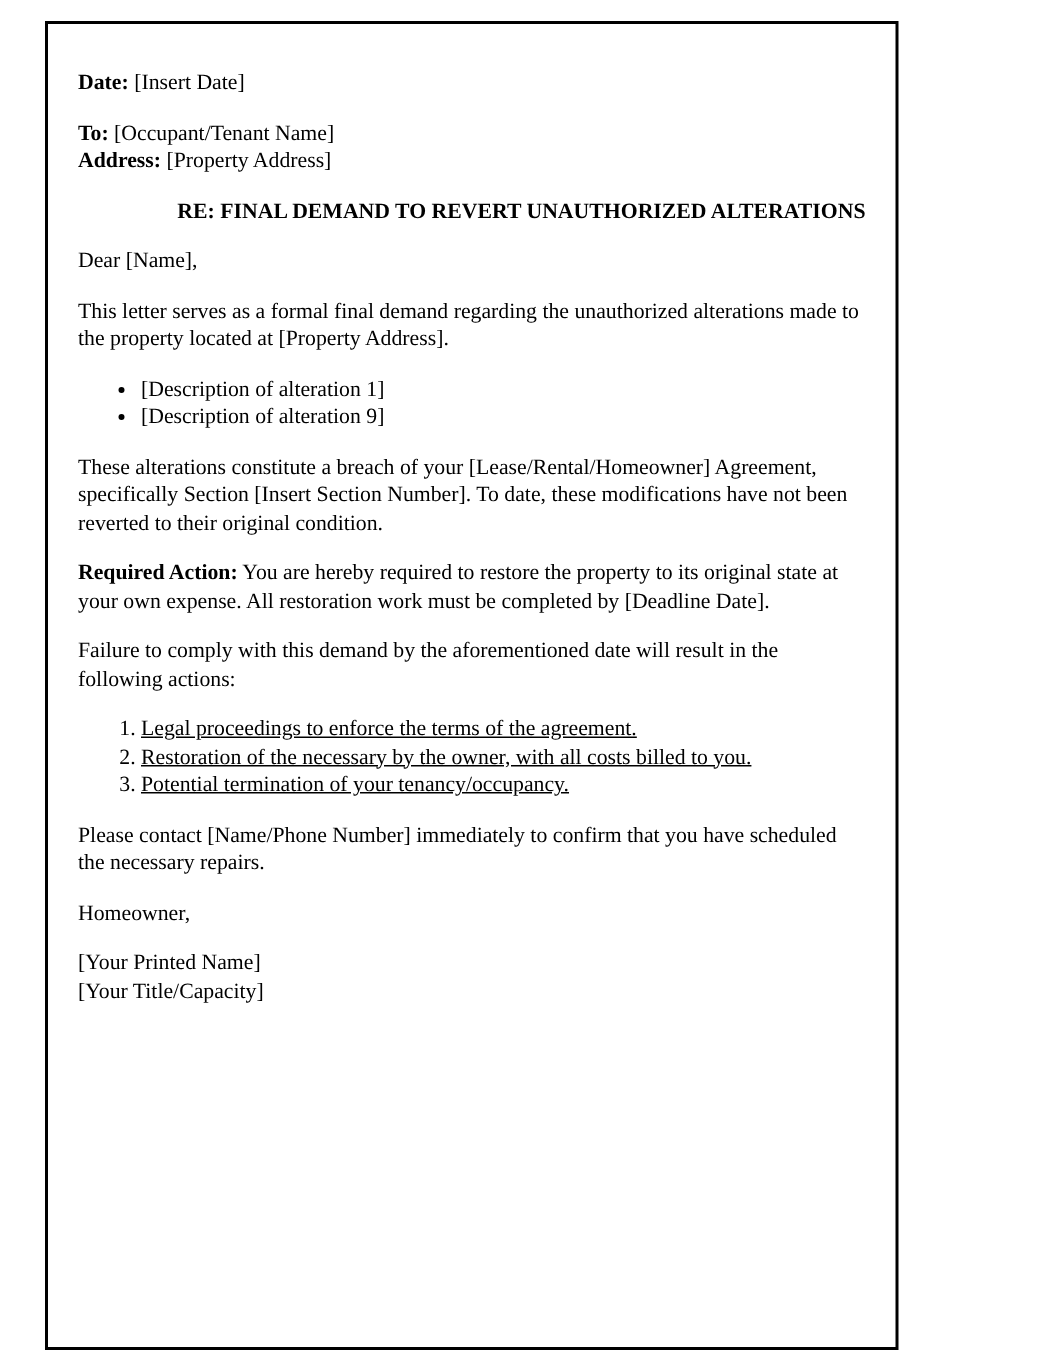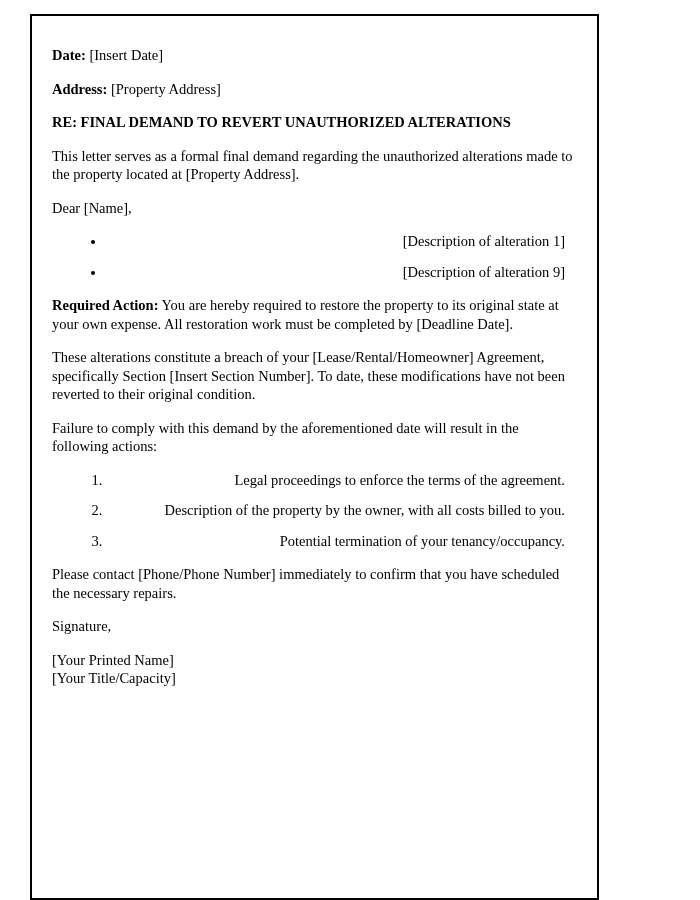--- a/index.html
+++ b/index.html
@@ -17,77 +17,81 @@
     width: 569px;
     height: 886px;
     border: 2px solid #000000;
     background: #ffffff;
     padding: 30px 20px 20px 20px;
     font-size: 14.5px;
     line-height: 18.5px;
   }
   .block { margin-bottom: 15px; }
   .bold { font-weight: bold; }
-  .subject { font-weight: bold; }
+  .subject { font-weight: bold; text-align: right; }
   ul.bullet-list {
     margin: 0 0 15px 0;
     padding-left: 42px;
     list-style-type: disc;
   }
   ol.numbered-list {
     margin: 0 0 15px 0;
     padding-left: 42px;
     list-style-type: decimal;
+    text-decoration: underline;
   }
-  ul.bullet-list li, ol.numbered-list li { margin: 12px; text-align: right; }
+  ul.bullet-list li, ol.numbered-list li { margin: 0; }
   .sig-block p { margin: 0; }
 </style>
 </head>
 <body>
 
 <div class="page">
 
   <p class="block">
     <span class="bold">Date:</span><span> [Insert Date]</span>
   </p>
 
   <div class="block">
     <p>
+      <span class="bold">To:</span><span> [Occupant/Tenant Name]</span>
+    </p>
+    <p>
       <span class="bold">Address:</span><span> [Property Address]</span>
     </p>
   </div>
 
   <p class="block subject">RE: FINAL DEMAND TO REVERT UNAUTHORIZED ALTERATIONS</p>
 
+  <p class="block">Dear [Name],</p>
+
   <p class="block">This letter serves as a formal final demand regarding the unauthorized alterations made to the property located at [Property Address].</p>
-
-  <p class="block">Dear [Name],</p>
 
 
   <ul class="bullet-list">
     <li>[Description of alteration 1]</li>
     <li>[Description of alteration 9]</li>
   </ul>
 
+  <p class="block">These alterations constitute a breach of your [Lease/Rental/Homeowner] Agreement, specifically Section [Insert Section Number]. To date, these modifications have not been reverted to their original condition.</p>
+
   <p class="block">
     <span class="bold">Required Action:</span><span> You are hereby required to restore the property to its original state at your own expense. All restoration work must be completed by [Deadline Date].</span>
   </p>
-
-  <p class="block">These alterations constitute a breach of your [Lease/Rental/Homeowner] Agreement, specifically Section [Insert Section Number]. To date, these modifications have not been reverted to their original condition.</p>
 
   <p class="block">Failure to comply with this demand by the aforementioned date will result in the following actions:</p>
 
   <ol class="numbered-list">
     <li>Legal proceedings to enforce the terms of the agreement.</li>
-    <li>Description of the property by the owner, with all costs billed to you.</li>
+    <li>Restoration of the necessary by the owner, with all costs billed to you.</li>
     <li>Potential termination of your tenancy/occupancy.</li>
   </ol>
 
-  <p class="block">Please contact [Phone/Phone Number] immediately to confirm that you have scheduled the necessary repairs.</p>
+  <p class="block">Please contact [Name/Phone Number] immediately to confirm that you have scheduled the necessary repairs.</p>
 
-  <p class="block">Signature,</p>
+  <p class="block">Homeowner,</p>
 
   <div class="sig-block">
     <p>[Your Printed Name]</p>
     <p>[Your Title/Capacity]</p>
   </div>
 
 </div>
 
 </body></html>

